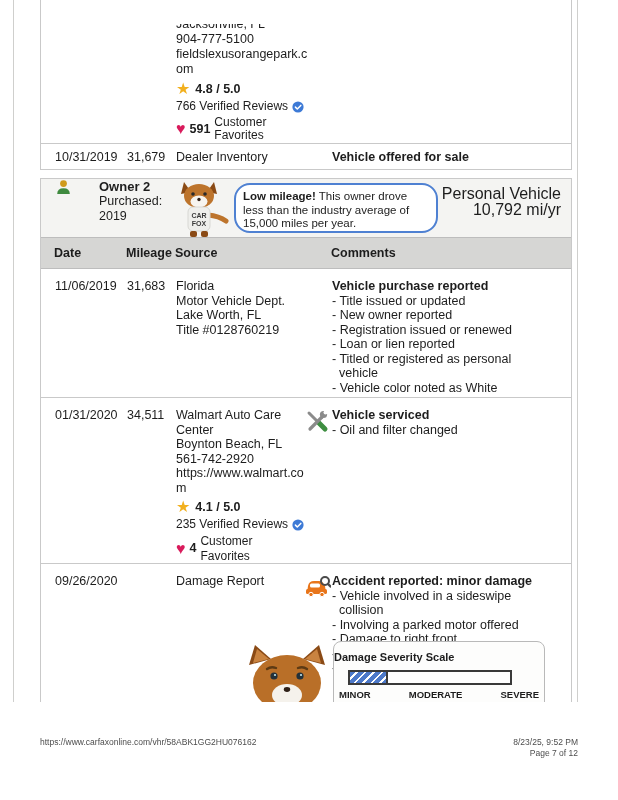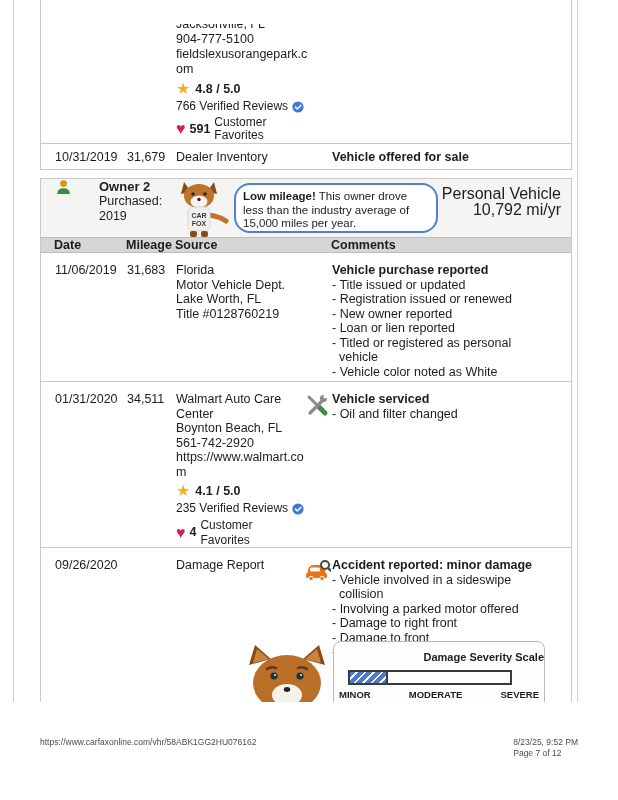--- a/index.html
+++ b/index.html
@@ -36,44 +36,44 @@
     border:1px solid #c9c9c9; border-bottom:none; background:#fff; overflow:hidden; }
   .owner-header { position:relative; height:58px; background:#f4f4f2; }
   .owner-id { position:absolute; left:14px; top:0; display:flex; gap:27px; }
   .owner-id .lines { font-size:12.5px; line-height:15px; }
   .owner-id .lines .b { font-size:13px; }
   .fox-mascot { position:absolute; left:118px; top:1px; }
   .bubble { position:absolute; left:193px; top:4px; width:204px; height:50px; background:#fff;
     border:2px solid #4f81d2; border-radius:16px; padding:5px 7px; font-size:11.5px; line-height:13.5px; }
   .usage { position:absolute; right:10px; top:7px; text-align:right; font-size:16px; line-height:16px; }
 
-  .grid-header { height:16px; background:#d6d6d4; border-top:1px solid #bdbdbd; border-bottom:1px solid #bdbdbd;
+  .grid-header { height:32px; background:#d6d6d4; border-top:1px solid #bdbdbd; border-bottom:1px solid #bdbdbd;
     align-items:center; font-size:12.5px; font-weight:bold; white-space:nowrap;padding-left:13px; }
 
   .record { padding-top:10px; padding-bottom:0; font-size:12.5px; border-bottom:1px solid #c9c9c9; }
   .record.last { border-bottom:none; }
   .row-a { min-height:129px; }
   .row-b { min-height:138px; }
   .cmt-title { font-weight:bold; }
   .icon-cell { padding-top:1px; }
 
   
   .fox-head { position:absolute; left:196px; top:464px; }
   .severity-box { position:absolute; left:292px; top:462px; width:212px; height:72px;
     border:1px solid #b9b9b9; border-radius:8px; background:#fdfdfc; }
-  .sev-title { text-align:right; font-weight:bold; font-size:11px; margin-top:9px; }
+  .sev-title { text-align:left; font-weight:bold; font-size:11px; margin-top:9px; }
   .sev-bar { margin:7px 0 0 14px; width:164px; height:15px; border:2px solid #3a3a3a; background:#fff; }
   .sev-fill { height:100%; border-right:2px solid #3a3a3a;
     background:repeating-linear-gradient(135deg,#4d79c9 0,#4d79c9 4px,#ffffff 4px,#ffffff 6px); }
   .sev-labels { display:flex; justify-content:space-between; margin:4px 5px 0 5px; font-size:9.5px; font-weight:bold;align-items:center; }
 
   
   .footer { position:absolute; left:0; top:737px; width:618px; font-size:8.5px; color:#4d4d4d; }
   .f-url { position:absolute; left:40px; top:0; }
-  .f-right { position:absolute; right:40px; top:0; line-height:11px; }
+  .f-right { position:absolute; right:40px; top:0; text-align:right; line-height:11px; }
 
   svg { display:block; }
 </style>
 </head>
 <body>
 
 <div class="page">
 
   <div class="outer-frame"></div>
 
@@ -167,22 +167,22 @@
       <div class="src-cell">
         <div>Florida</div>
         <div>Motor Vehicle Dept.</div>
         <div>Lake Worth, FL</div>
         <div>Title #0128760219</div>
       </div>
       <div class="icon-cell"></div>
       <div class="cmt">
         <div class="cmt-title">Vehicle purchase reported</div>
         <div class="bullet">- Title issued or updated</div>
+        <div class="bullet">- New owner reported</div>
         <div class="bullet">- Registration issued or renewed</div>
-        <div class="bullet">- New owner reported</div>
         <div class="bullet">- Loan or lien reported</div>
         <div class="bullet">- Titled or registered as personal vehicle</div>
         <div class="bullet">- Vehicle color noted as White</div>
       </div>
     </div>
 
     <div class="grid record row-b">
       <div>01/31/2020</div>
       <div>34,511</div>
       <div class="src-cell">

